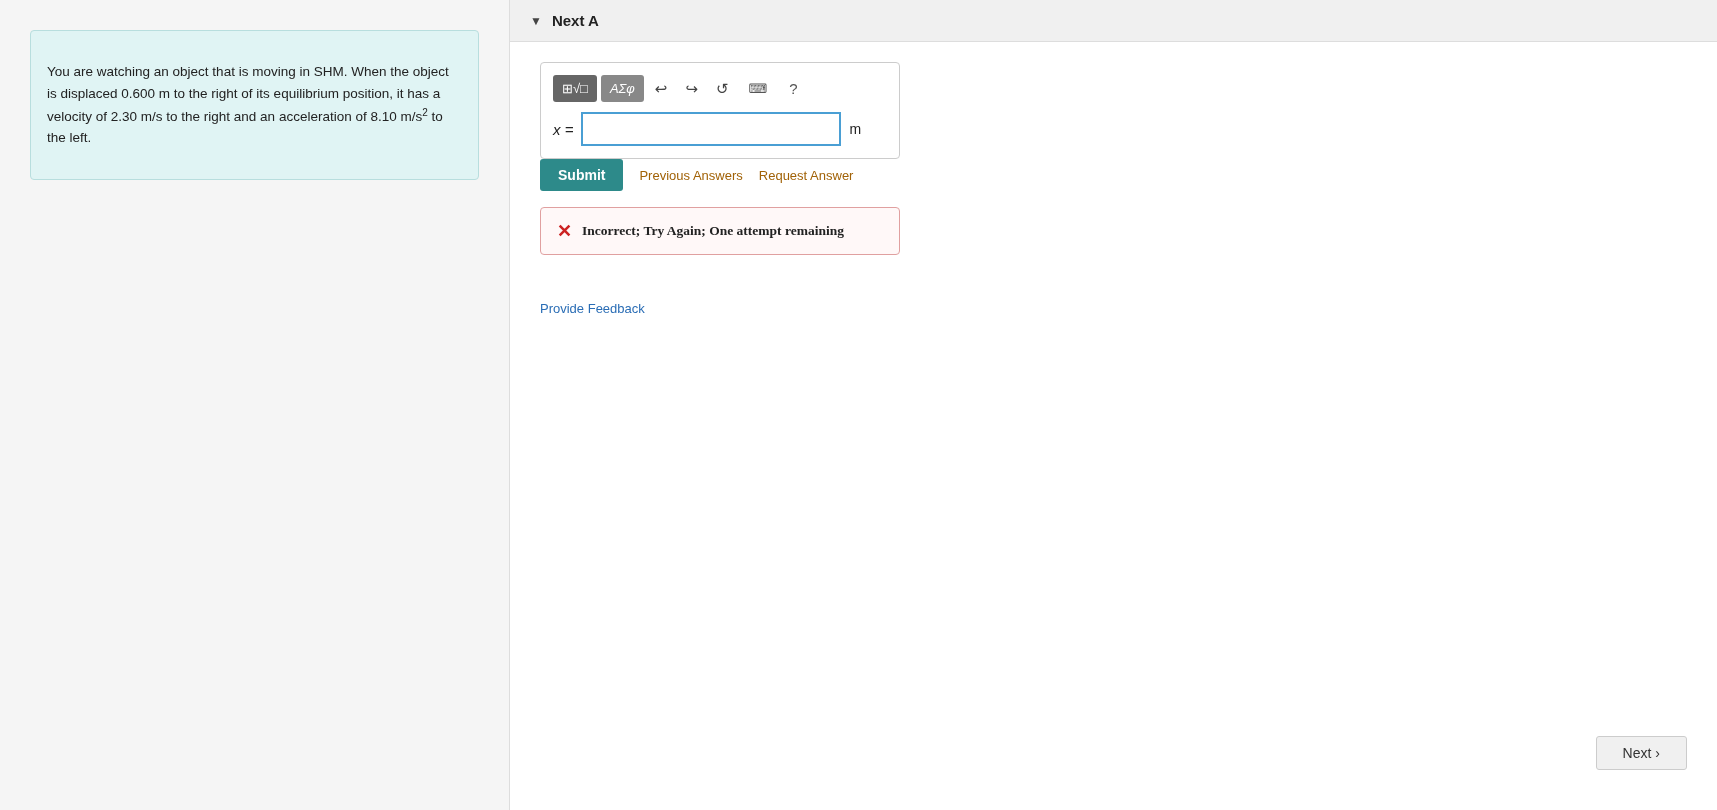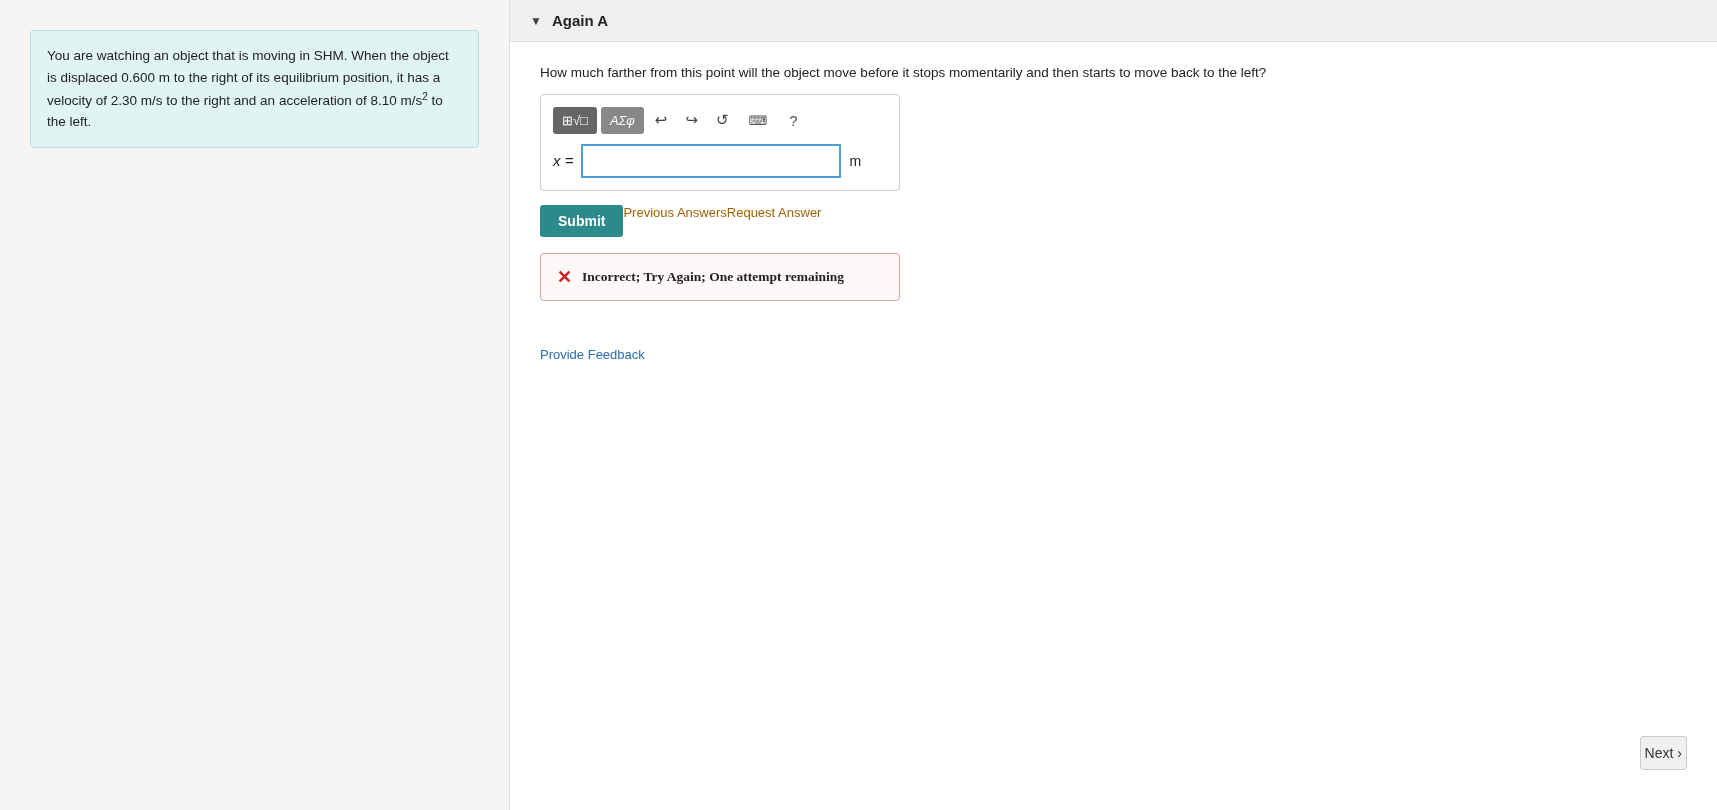--- a/index.html
+++ b/index.html
@@ -16,21 +16,21 @@
       min-width: 510px;
       background: #f5f5f5;
       padding: 20px 30px;
       border-right: 1px solid #ddd;
     }
 
     .problem-box {
       background: #e0f4f4;
       border: 1px solid #b8dede;
       border-radius: 4px;
-      padding: 14px 16px;
+      padding: 30px 16px;
       font-size: 13.5px;
       line-height: 1.6;
       color: #222;
       margin-top: 10px;
     }
 
     .problem-box sup {
       font-size: 10px;
     }
 
@@ -152,21 +152,22 @@
       height: 34px;
     }
 
     .math-unit {
       font-size: 14px;
       color: #222;
     }
 
     .action-row {
       display: flex;
-      margin-top: 14px;
+      align-items: center;
+      gap: 16px;
     }
 
     .submit-btn {
       background: #2d8a8a;
       color: #fff;
       border: none;
       border-radius: 3px;
       padding: 8px 18px;
       font-size: 14px;
       font-weight: bold;
@@ -216,21 +217,21 @@
     .next-btn-container {
       position: fixed;
       bottom: 40px;
       right: 30px;
     }
 
     .next-btn {
       background: #f0f0f0;
       border: 1px solid #ccc;
       border-radius: 3px;
-      padding: 8px 4px;
+      padding: 8px 26px;
       font-size: 14px;
       color: #333;
       cursor: pointer;
       display: flex;
       align-items: center;
       gap: 4px;
     }
   </style>
 </head>
 <body>
@@ -240,26 +241,25 @@
     <span>
       You are watching an object that is moving in SHM. When the object is displaced 0.600 m to the right of its equilibrium position, it has a velocity of 2.30 m/s to the right and an acceleration of 8.10 m/s<sup>2</sup> to the left.
     </span>
   </div>
 </div>
 
 <div class="right-panel">
 
   <div class="part-header">
     <span class="collapse-arrow">▼</span>
-    <span class="part-title">Again A</span>
+    <span class="part-title">Next A</span>
   </div>
 
   <div class="part-content">
 
-    <p class="question-text">How much farther from this point will the object move before it stops momentarily and then starts to move back to the left?</p>
 
     
     <div class="math-editor-box">
       <div class="math-toolbar">
         <button class="toolbar-btn" title="Formula editor">⊞√□</button>
         <button class="toolbar-btn light" title="Symbols">ΑΣφ</button>
         <button class="toolbar-btn icon-only" title="Undo">↩</button>
         <button class="toolbar-btn icon-only" title="Redo">↪</button>
         <button class="toolbar-btn icon-only" title="Reset">↺</button>
         <button class="toolbar-btn keyboard-icon" title="Keyboard">⌨</button>

